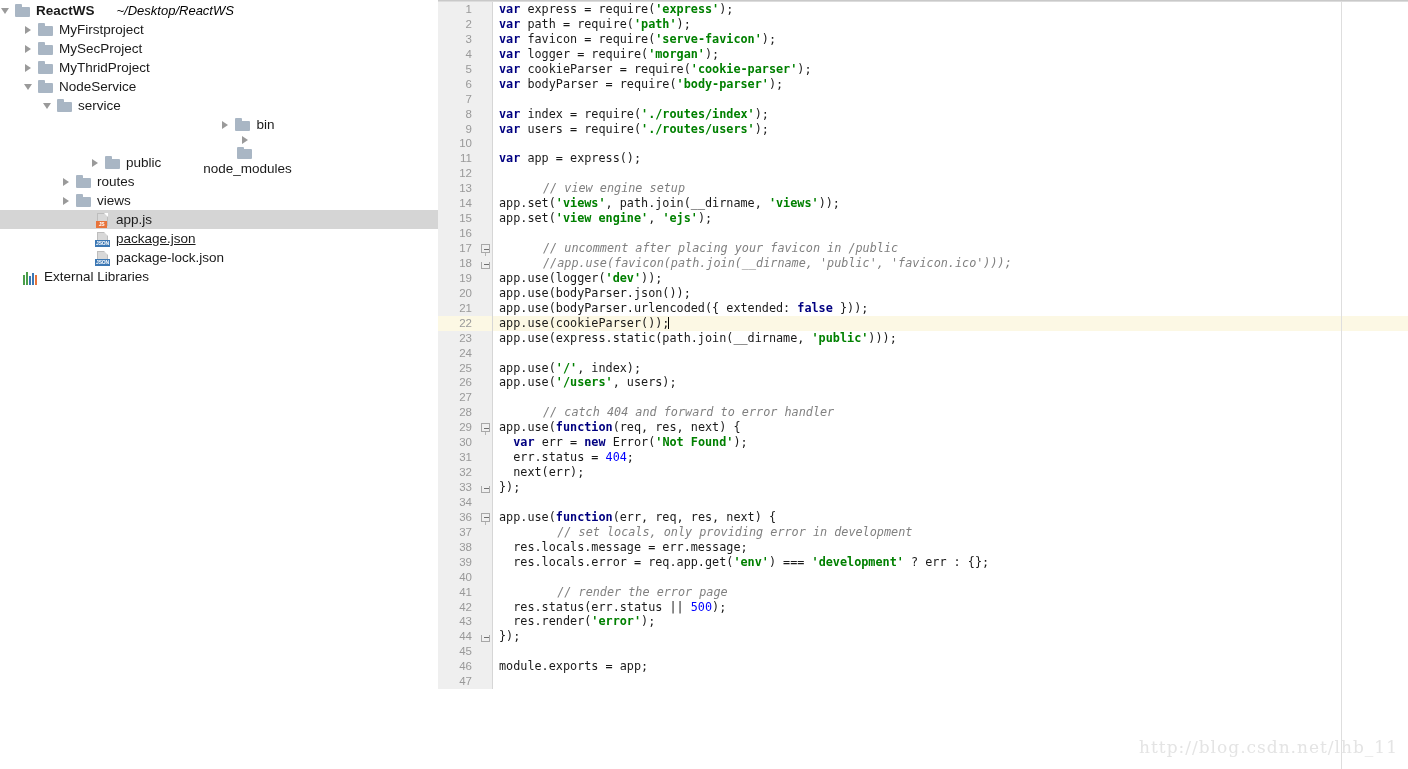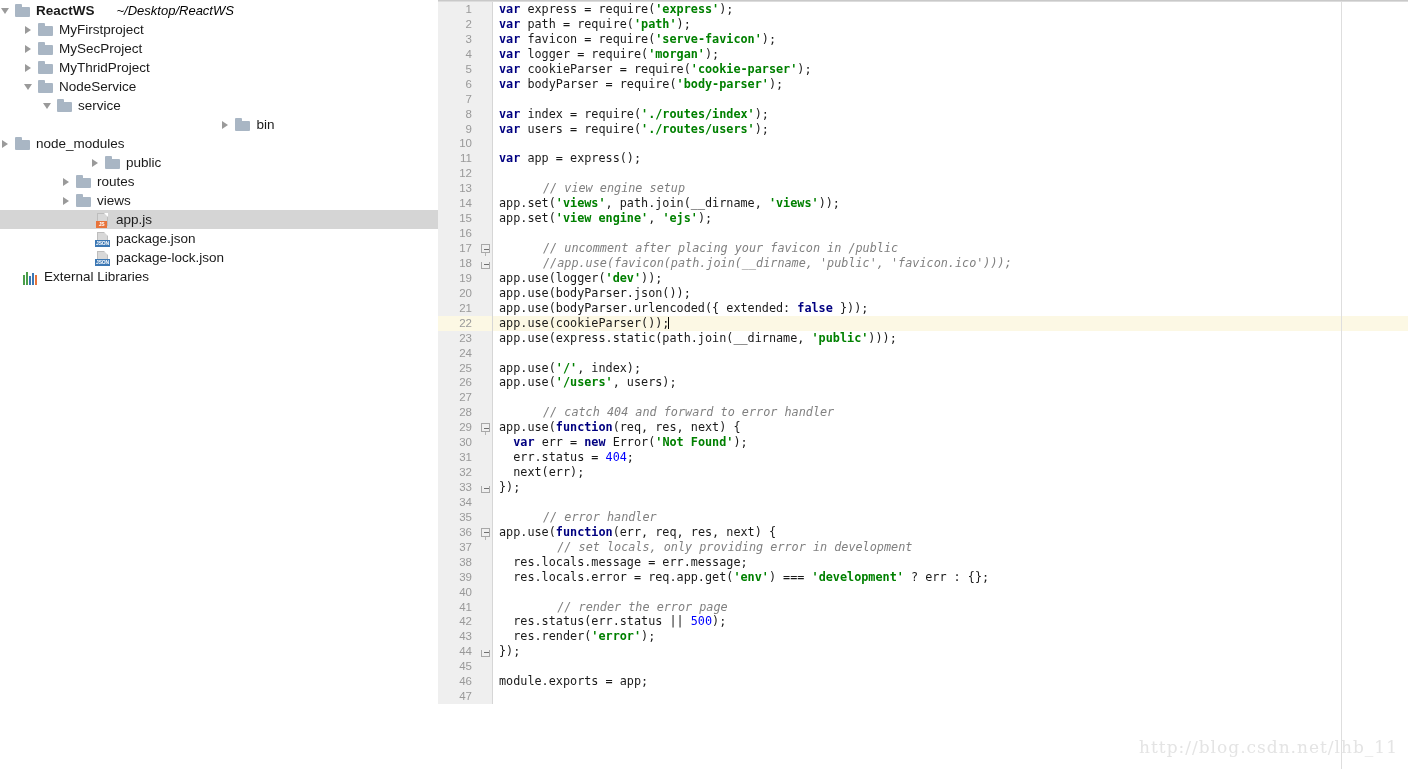--- a/index.html
+++ b/index.html
@@ -298,21 +298,21 @@
         <div class="tree-row" style="padding-left: 42px;">
           <span class="twisty down"></span>
           <span class="ic folder"></span>
           <span class="tree-label">service</span>
         </div>
         <div class="tree-row" style="padding-left: 61px; justify-content: center;">
           <span class="twisty right"></span>
           <span class="ic folder"></span>
           <span class="tree-label">bin</span>
         </div>
-        <div class="tree-row" style="">
+        <div class="tree-row" style="padding-left: 61px; flex-direction: column;">
           <span class="twisty right"></span>
           <span class="ic folder"></span>
           <span class="tree-label">node_modules</span>
         </div>
         <div class="tree-row" style="padding-left: 90px;">
           <span class="twisty right"></span>
           <span class="ic folder"></span>
           <span class="tree-label">public</span>
         </div>
         <div class="tree-row" style="padding-left: 61px;">
@@ -326,21 +326,21 @@
           <span class="tree-label">views</span>
         </div>
         <div class="tree-row selected" style="padding-left: 80px;">
           <span class="twisty none"></span>
           <span class="ic file">
             <span class="page"></span>
             <span class="badge js">JS</span>
           </span>
           <span class="tree-label">app.js</span>
         </div>
-        <div class="tree-row" style="padding-left: 80px;">
+        <div class="tree-row" style="padding-left: 80px; text-decoration: underline;">
           <span class="twisty none"></span>
           <span class="ic file">
             <span class="page"></span>
             <span class="badge json">JSON</span>
           </span>
           <span class="tree-label">package.json</span>
         </div>
         <div class="tree-row" style="padding-left: 80px;">
           <span class="twisty none"></span>
           <span class="ic file">
@@ -393,21 +393,20 @@
         <div class="line"><div class="gutter">25</div><div class="fold"></div><div class="code">app.use(<span class="str">'/'</span>, index);</div></div>
         <div class="line"><div class="gutter">26</div><div class="fold"></div><div class="code">app.use(<span class="str">'/users'</span>, users);</div></div>
         <div class="line"><div class="gutter">27</div><div class="fold"></div><div class="code"></div></div>
         <div class="line"><div class="gutter">28</div><div class="fold"></div><div class="code"><span class="cmt">// catch 404 and forward to error handler</span></div></div>
         <div class="line"><div class="gutter">29</div><div class="fold"><span class="bar half-top"></span><span class="fm"></span></div><div class="code">app.use(<span class="kw">function</span>(req, res, next) {</div></div>
         <div class="line"><div class="gutter">30</div><div class="fold"></div><div class="code">  <span class="kw">var</span> err = <span class="kw">new</span> Error(<span class="str">'Not Found'</span>);</div></div>
         <div class="line"><div class="gutter">31</div><div class="fold"></div><div class="code">  err.status = <span class="num">404</span>;</div></div>
         <div class="line"><div class="gutter">32</div><div class="fold"></div><div class="code">  next(err);</div></div>
         <div class="line"><div class="gutter">33</div><div class="fold"><span class="endcap"></span></div><div class="code">});</div></div>
         <div class="line"><div class="gutter">34</div><div class="fold"></div><div class="code"></div></div>
-        <div class="line"><div class="gutter">35</div><div class="fold"></div><div class="code"><span class="cmt">// error handler</span></div></div>
         <div class="line"><div class="gutter">36</div><div class="fold"><span class="bar half-top"></span><span class="fm"></span></div><div class="code">app.use(<span class="kw">function</span>(err, req, res, next) {</div></div>
         <div class="line"><div class="gutter">37</div><div class="fold"></div><div class="code">  <span class="cmt">// set locals, only providing error in development</span></div></div>
         <div class="line"><div class="gutter">38</div><div class="fold"></div><div class="code">  res.locals.message = err.message;</div></div>
         <div class="line"><div class="gutter">39</div><div class="fold"></div><div class="code">  res.locals.error = req.app.get(<span class="str">'env'</span>) === <span class="str">'development'</span> ? err : {};</div></div>
         <div class="line"><div class="gutter">40</div><div class="fold"></div><div class="code"></div></div>
         <div class="line"><div class="gutter">41</div><div class="fold"></div><div class="code">  <span class="cmt">// render the error page</span></div></div>
         <div class="line"><div class="gutter">42</div><div class="fold"></div><div class="code">  res.status(err.status || <span class="num">500</span>);</div></div>
         <div class="line"><div class="gutter">43</div><div class="fold"></div><div class="code">  res.render(<span class="str">'error'</span>);</div></div>
         <div class="line"><div class="gutter">44</div><div class="fold"><span class="endcap"></span></div><div class="code">});</div></div>
         <div class="line"><div class="gutter">45</div><div class="fold"></div><div class="code"></div></div>

